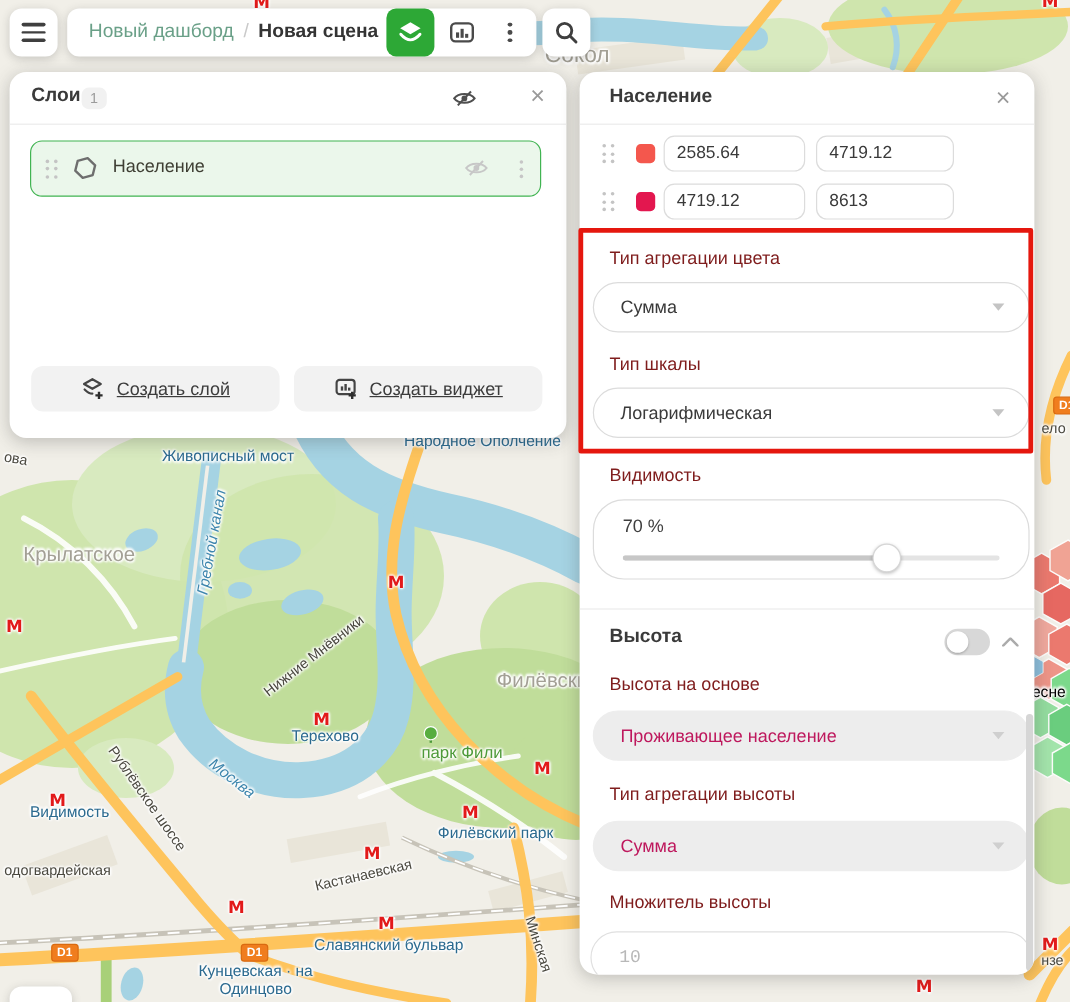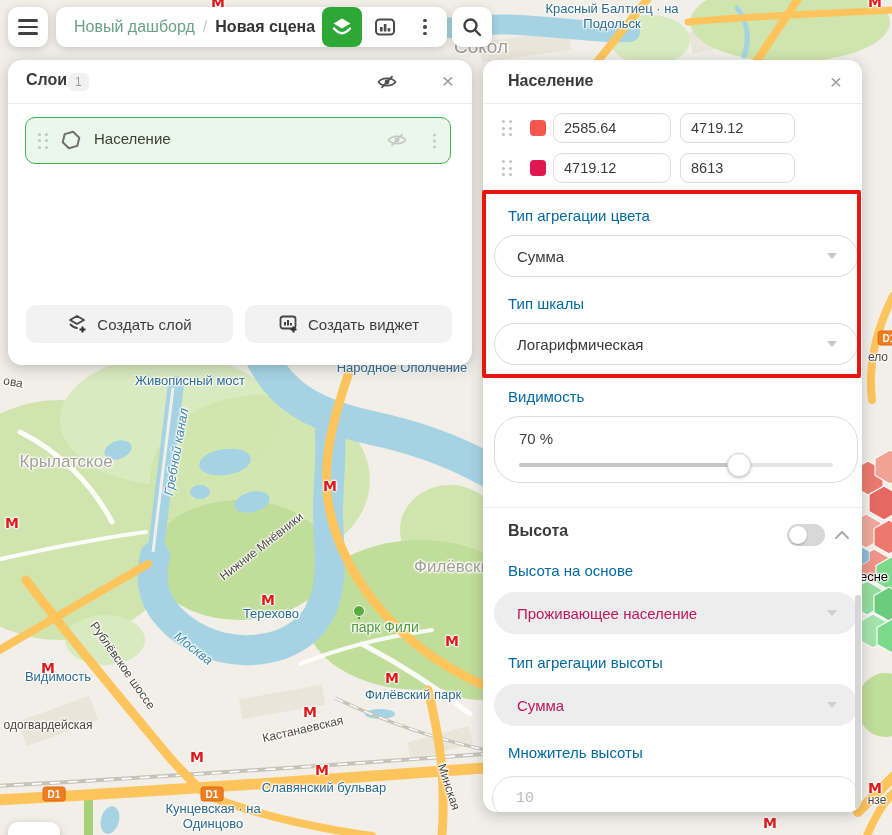--- a/index.html
+++ b/index.html
@@ -55,33 +55,33 @@
 
   .layer-item{position:absolute;left:17px;top:57px;width:424px;height:45px;border:1.5px solid #41b452;background:#ebf7eb;border-radius:10px;cursor:pointer;}
   .layer-item .dots{left:12px;}
   .layer-name{position:absolute;left:68px;top:12px;font-size:15px;color:#3e3e33;}
   .dots{position:absolute;top:50%;transform:translateY(-50%);display:grid;grid-template-columns:repeat(2,3px);gap:3.5px;}
   .dots i{width:3px;height:3px;border-radius:50%;background:#c4c4c4;}
   .kebab-sm{position:absolute;right:14px;top:50%;transform:translateY(-50%);display:flex;flex-direction:column;gap:3px;}
   .kebab-sm i{width:3px;height:3px;border-radius:50%;background:#c6c6c6;}
 
   .panel-btn{position:absolute;top:245px;height:38px;border:none;border-radius:10px;background:#f2f2f2;
-    display:flex;align-items:center;justify-content:center;gap:9px;font-size:15px;color:#3c3c3c;cursor:pointer;font-family:"Liberation Sans",sans-serif;}
+    display:flex;align-items:center;justify-content:center;gap:9px;font-size:15px;color:#3c3c3c;cursor:pointer;font-family:"Liberation Sans",sans-serif;text-decoration:underline;}
   .btn-create-layer{left:18px;width:207px;}
   .btn-create-widget{left:237px;width:207px;}
 
   
   .stop-row{position:absolute;left:0;width:100%;height:30px;}
   .row1{top:53px;} .row2{top:93px;}
   .stop-row .dots{left:19px;}
   .swatch{position:absolute;left:47px;top:7px;width:16px;height:16px;border-radius:4px;}
   .stop-input{position:absolute;top:0;height:28px;border:1px solid #dcdcdc;border-radius:9px;font-size:14.5px;color:#3a3a3a;
     padding:0 10px;font-family:"Liberation Sans",sans-serif;outline:none;background:#fff;}
   .in1{left:70px;width:96px;} .in2{left:197px;width:93px;}
-  .field-label{position:absolute;left:25px;font-size:15px;color:#0369a1;}
+  .field-label{position:absolute;left:25px;font-size:15px;color:#7f1d1d;}
   .lb1{top:147px;} .lb2{top:235px;} .lb-vis{top:328px;} .lb-hbase{top:502px;} .lb-hagg{top:594px;} .lb-hmul{top:684px;}
   .dd{position:absolute;left:11px;width:364px;height:42px;border:1px solid #dcdcdc;border-radius:21px;background:#fff;
     display:flex;align-items:center;justify-content:space-between;padding:0 20px 0 22px;box-sizing:border-box;cursor:pointer;text-align:right;}
   .dd1{top:175px;} .dd2{top:263px;} .dd3{top:532px;} .dd4{top:624px;}
   .dd .dd-value{font-size:15px;color:#3a3a3a;}
   .caret{width:0;height:0;border-left:5px solid transparent;border-right:5px solid transparent;border-top:6px solid #c4c4c4;}
   .dd.disabled{background:#ededed;border-color:#ededed;cursor:default;}
   .dd.disabled .dd-value{color:#be185d;}
   .dd.disabled .caret{border-top-color:#cfcfcf;}
   .slider-box{position:absolute;left:11px;top:356px;width:364px;height:67px;border:1px solid #dcdcdc;border-radius:26px;box-sizing:border-box;}
@@ -195,21 +195,20 @@
       <use href="#hx" transform="translate(861,556) scale(.55)" fill="#74b3da"></use>
       <use href="#hx" transform="translate(891,574)" fill="#5fd473"></use>
       <use href="#hx" transform="translate(867,598)" fill="#7ed98d"></use>
       <use href="#hx" transform="translate(889,604)" fill="#49c563"></use>
       <use href="#hx" transform="translate(873,631)" fill="#90e29c"></use>
       <use href="#hx" transform="translate(892,636)" fill="#5fd473"></use>
     </g>
   </svg>
 
   <div id="map-overlay">
-      <div class="map-label metro" style="left: 612px; top: 17px; transform: translate(-50%, -50%); width: 160px; white-space: normal;">Красный Балтиец · на Подольск</div>
       <div class="map-label district-xl" style="left: 481px; top: 47px; transform: translate(-50%, -50%);">Сокол</div>
       <div class="map-label metro" style="left: 402px; top: 368px; transform: translate(-50%, -50%);">Народное Ополчение</div>
       <div class="map-label metro" style="left: 190px; top: 381px; transform: translate(-50%, -50%);">Живописный мост</div>
       <div class="map-label street" style="left: 13px; top: 383px; transform: translate(-50%, -50%) rotate(10deg);">ова</div>
       <div class="map-label district-large" style="left: 66px; top: 462px; transform: translate(-50%, -50%);">Крылатское</div>
       <div class="map-label water" style="left: 177px; top: 452px; transform: translate(-50%, -50%) rotate(-80deg);">Гребной канал</div>
       <div class="map-label street" style="left: 262px; top: 547px; transform: translate(-50%, -50%) rotate(-38deg);">Нижние Мнёвники</div>
       <div class="map-label district-large" style="left: 452px; top: 567px; transform: translate(-50%, -50%);">Филёвски</div>
       <div class="map-label metro" style="left: 271px; top: 614px; transform: translate(-50%, -50%);">Терехово</div>
       <div class="map-label water" style="left: 193px; top: 649px; transform: translate(-50%, -50%) rotate(38deg);">Москва</div>

